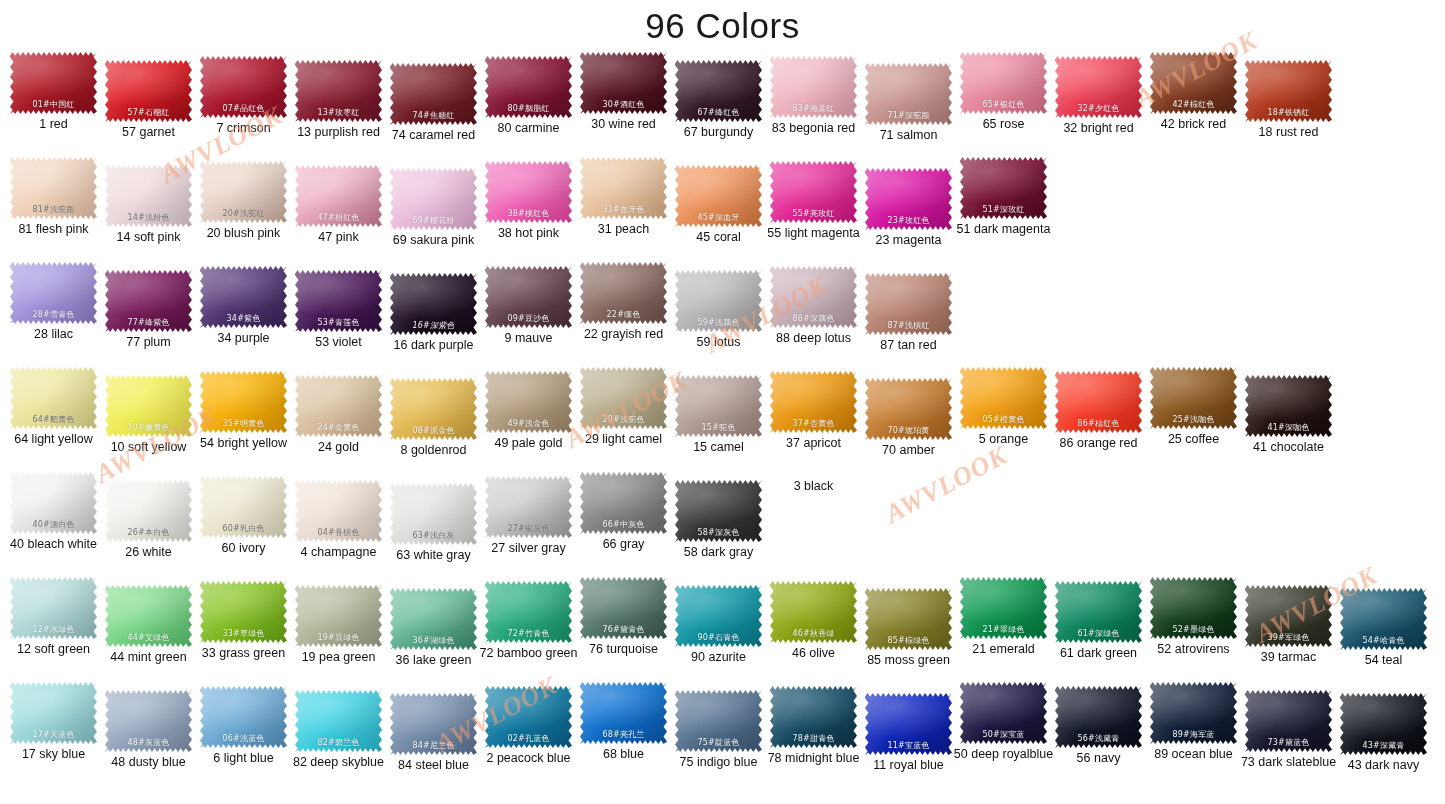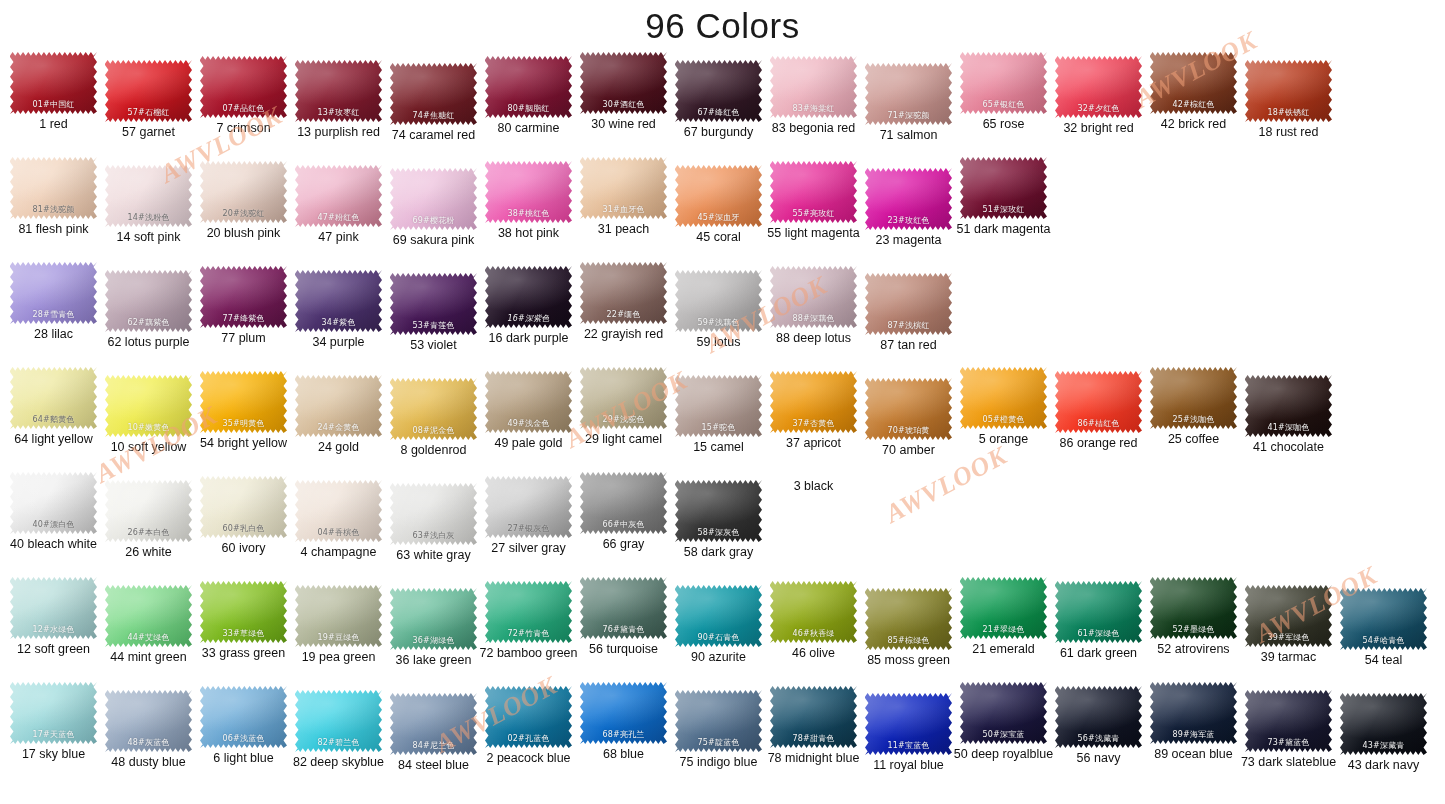--- a/index.html
+++ b/index.html
@@ -306,27 +306,20 @@
     </div>
     <div class="swatch-row">
       <div class="swatch-cell">
         <div class="swatch-chip" style="background: linear-gradient(157deg, rgb(168, 154, 224) 0%, rgb(168, 154, 224) 38%, rgb(138, 122, 196) 100%);">
           <div class="sheen"></div>
           <div class="cn-label cn-light">28#雪青色</div>
         </div>
         <div class="en-label">28 lilac</div>
       </div>
       <div class="swatch-cell">
-        <div class="swatch-chip" style="background: linear-gradient(157deg, rgb(191, 168, 180) 0%, rgb(191, 168, 180) 38%, rgb(163, 143, 158) 100%);">
-          <div class="sheen"></div>
-          <div class="cn-label cn-light">62#藕紫色</div>
-        </div>
-        <div class="en-label">62 lotus purple</div>
-      </div>
-      <div class="swatch-cell">
         <div class="swatch-chip" style="background: linear-gradient(157deg, rgb(126, 31, 95) 0%, rgb(126, 31, 95) 38%, rgb(92, 18, 68) 100%);">
           <div class="sheen"></div>
           <div class="cn-label cn-light">77#绛紫色</div>
         </div>
         <div class="en-label">77 plum</div>
       </div>
       <div class="swatch-cell">
         <div class="swatch-chip" style="background: linear-gradient(157deg, rgb(85, 58, 122) 0%, rgb(85, 58, 122) 38%, rgb(58, 36, 86) 100%);">
           <div class="sheen"></div>
           <div class="cn-label cn-light">34#紫色</div>
@@ -339,20 +332,27 @@
           <div class="cn-label cn-light">53#青莲色</div>
         </div>
         <div class="en-label">53 violet</div>
       </div>
       <div class="swatch-cell">
         <div class="swatch-chip" style="background: linear-gradient(157deg, rgb(35, 19, 39) 0%, rgb(35, 19, 39) 38%, rgb(20, 10, 23) 100%); font-style: italic;">
           <div class="sheen"></div>
           <div class="cn-label cn-light">16#深紫色</div>
         </div>
         <div class="en-label">16 dark purple</div>
+      </div>
+      <div class="swatch-cell">
+        <div class="swatch-chip" style="background: linear-gradient(157deg, rgb(107, 72, 82) 0%, rgb(107, 72, 82) 38%, rgb(76, 48, 56) 100%);">
+          <div class="sheen"></div>
+          <div class="cn-label cn-light">09#豆沙色</div>
+        </div>
+        <div class="en-label">9 mauve</div>
       </div>
       <div class="swatch-cell">
         <div class="swatch-chip" style="background: linear-gradient(157deg, rgb(143, 112, 104) 0%, rgb(143, 112, 104) 38%, rgb(110, 82, 76) 100%);">
           <div class="sheen"></div>
           <div class="cn-label cn-light">22#缅色</div>
         </div>
         <div class="en-label">22 grayish red</div>
       </div>
       <div class="swatch-cell">
         <div class="swatch-chip" style="background: linear-gradient(157deg, rgb(189, 187, 187) 0%, rgb(189, 187, 187) 38%, rgb(163, 161, 161) 100%);">
@@ -578,21 +578,21 @@
           <div class="sheen"></div>
           <div class="cn-label cn-light">72#竹青色</div>
         </div>
         <div class="en-label">72 bamboo green</div>
       </div>
       <div class="swatch-cell">
         <div class="swatch-chip" style="background: linear-gradient(157deg, rgb(93, 127, 116) 0%, rgb(93, 127, 116) 38%, rgb(59, 90, 80) 100%);">
           <div class="sheen"></div>
           <div class="cn-label cn-light">76#黛青色</div>
         </div>
-        <div class="en-label">56 turquoise</div>
+        <div class="en-label">76 turquoise</div>
       </div>
       <div class="swatch-cell">
         <div class="swatch-chip" style="background: linear-gradient(157deg, rgb(16, 154, 168) 0%, rgb(16, 154, 168) 38%, rgb(10, 125, 140) 100%);">
           <div class="sheen"></div>
           <div class="cn-label cn-light">90#石青色</div>
         </div>
         <div class="en-label">90 azurite</div>
       </div>
       <div class="swatch-cell">
         <div class="swatch-chip" style="background: linear-gradient(157deg, rgb(147, 172, 23) 0%, rgb(147, 172, 23) 38%, rgb(122, 143, 12) 100%);">

